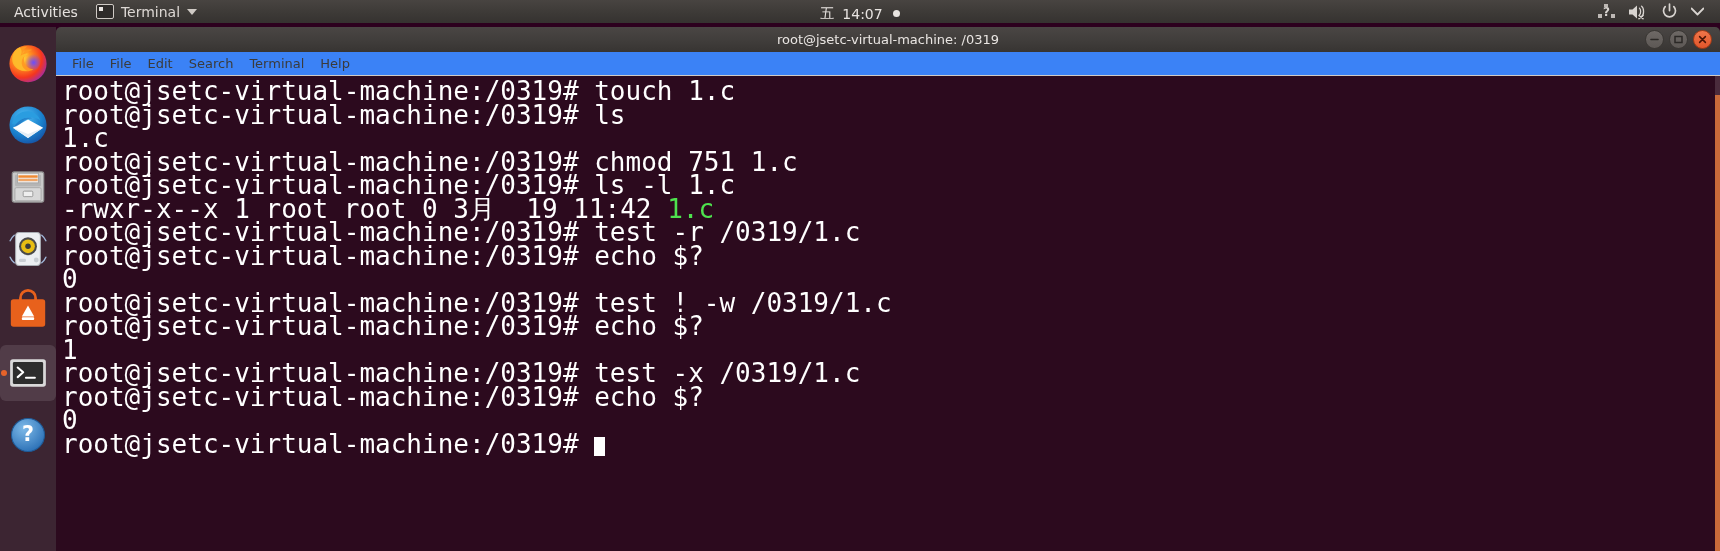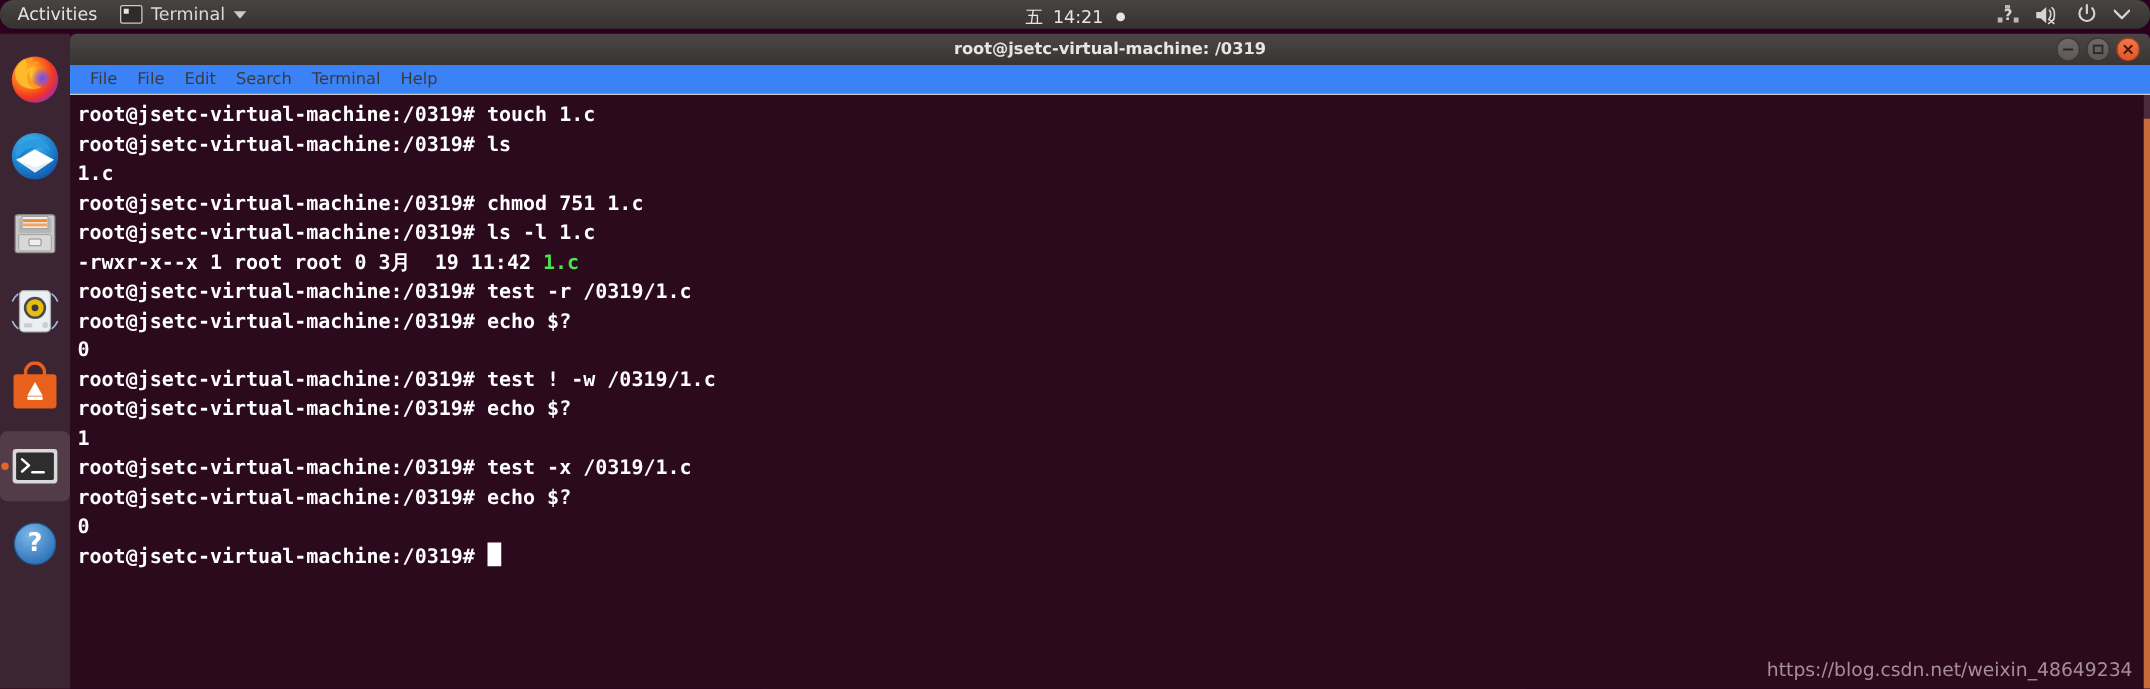--- a/index.html
+++ b/index.html
@@ -22,21 +22,20 @@
     width: 1720px;
     height: 23px;
     background: linear-gradient(180deg, #484441 0%, #3d3a37 55%, #353230 100%);
     display: flex;
     align-items: center;
     color: #e8e4e1;
     font-size: 14px;
     box-sizing: border-box;
     padding: 0 10px 0 8px;
     z-index: 40;
-    border-radius: 11px;
   }
   #topbar .tb-item {
     display: flex;
     align-items: center;
     gap: 7px;
     padding: 0 9px;
     height: 27px;
     color: #ddd8d4;
     white-space: nowrap;
   }
@@ -149,21 +148,21 @@
     display: flex;
     align-items: center;
     position: relative;
     flex: 0 0 25px;
   }
   #window-title {
     position: absolute;
     left: 0; right: 0;
     text-align: center;
     font-size: 13px;
-    font-weight: bold;
+    font-weight: normal;
     color: #e9e5e2;
     font-family: "DejaVu Sans", sans-serif;
     pointer-events: none;
   }
   #window-buttons {
     margin-left: auto;
     display: flex;
     align-items: center;
     gap: 5px;
     padding-right: 8px;
@@ -204,22 +203,22 @@
   #term-body {
     flex: 1 1 auto;
     background: #2c0a1e;
     position: relative;
     overflow: hidden;
     padding: 4px 0 0 6px;
     box-sizing: border-box;
   }
   #term-lines {
     font-family: "DejaVu Sans Mono", monospace;
-    font-size: 16px;
-    font-weight: bold;
+    font-size: 26px;
+    font-weight: normal;
     line-height: 23.5px;
     color: #ffffff;
     white-space: pre;
     letter-spacing: 0px;
   }
   .tline { height: 23.5px; }
   .green { color: #4ee24e; }
   .cursor {
     display: inline-block;
     width: 11px;
@@ -260,21 +259,21 @@
     <span>Activities</span>
   </div>
   <div class="tb-item">
     <span class="term-mini-icon"></span>
     <span>Terminal</span>
     <span class="caret-down"></span>
   </div>
 
   <div id="clock">
     <span class="cjk">五</span>
-    <span>14:21</span>
+    <span>14:07</span>
     <span class="dot"></span>
   </div>
 
   <div id="tray">
     <span>
       <svg width="17" height="15" viewBox="0 0 17 15">
         <rect x="0" y="10" width="4" height="4" fill="#bdb8b4"></rect>
         <rect x="13" y="10" width="4" height="4" fill="#bdb8b4"></rect>
         <rect x="6" y="0" width="4" height="3" fill="#bdb8b4"></rect>
         <text x="8.5" y="12" font-size="12" font-family="DejaVu Sans, sans-serif" fill="#d8d4d0" text-anchor="middle" font-weight="bold">?</text>
@@ -429,16 +428,15 @@
     <div class="menu-item">Search</div>
     <div class="menu-item">Terminal</div>
     <div class="menu-item">Help</div>
   </div>
 
   <div id="term-body">
     <div id="term-lines"><div class="tline"><span>root@jsetc-virtual-machine:/0319# </span><span>touch 1.c</span></div><div class="tline"><span>root@jsetc-virtual-machine:/0319# </span><span>ls</span></div><div class="tline"><span>1.c</span></div><div class="tline"><span>root@jsetc-virtual-machine:/0319# </span><span>chmod 751 1.c</span></div><div class="tline"><span>root@jsetc-virtual-machine:/0319# </span><span>ls -l 1.c</span></div><div class="tline"><span>-rwxr-x--x 1 root root 0 3月  19 11:42 </span><span class="green">1.c</span></div><div class="tline"><span>root@jsetc-virtual-machine:/0319# </span><span>test -r /0319/1.c</span></div><div class="tline"><span>root@jsetc-virtual-machine:/0319# </span><span>echo $?</span></div><div class="tline"><span>0</span></div><div class="tline"><span>root@jsetc-virtual-machine:/0319# </span><span>test ! -w /0319/1.c</span></div><div class="tline"><span>root@jsetc-virtual-machine:/0319# </span><span>echo $?</span></div><div class="tline"><span>1</span></div><div class="tline"><span>root@jsetc-virtual-machine:/0319# </span><span>test -x /0319/1.c</span></div><div class="tline"><span>root@jsetc-virtual-machine:/0319# </span><span>echo $?</span></div><div class="tline"><span>0</span></div><div class="tline"><span>root@jsetc-virtual-machine:/0319# </span><span class="cursor"></span></div></div>
     <div id="term-scrollbar">
       <div class="thumb"></div>
     </div>
-    <div id="watermark">https://blog.csdn.net/weixin_48649234</div>
   </div>
 
 </div>
 
 </body></html>

